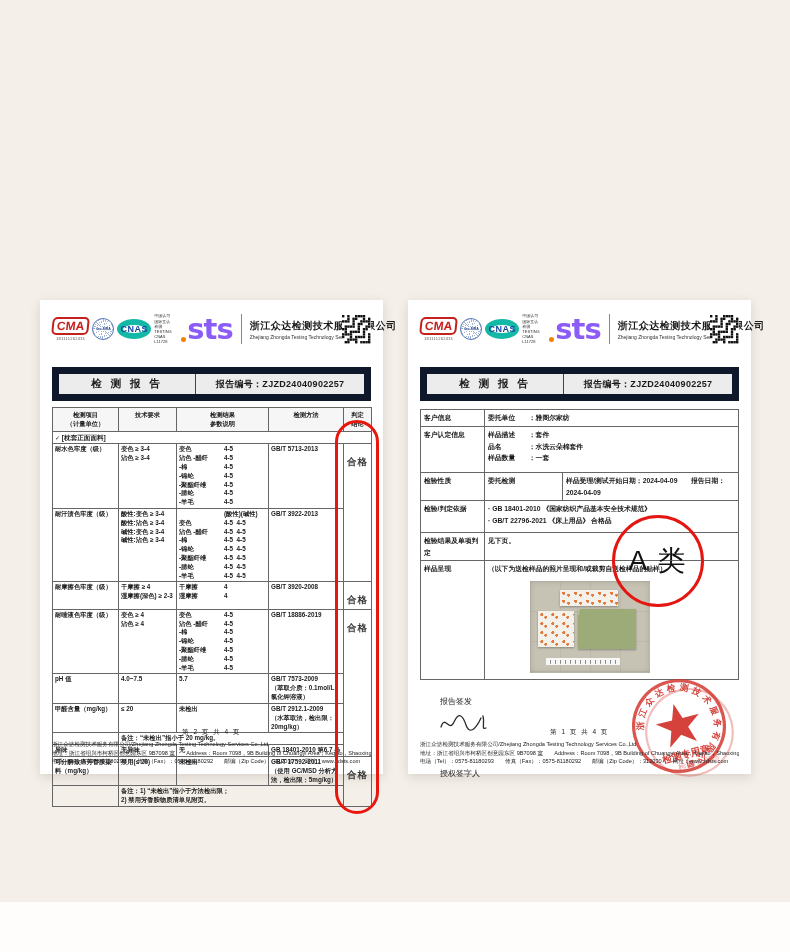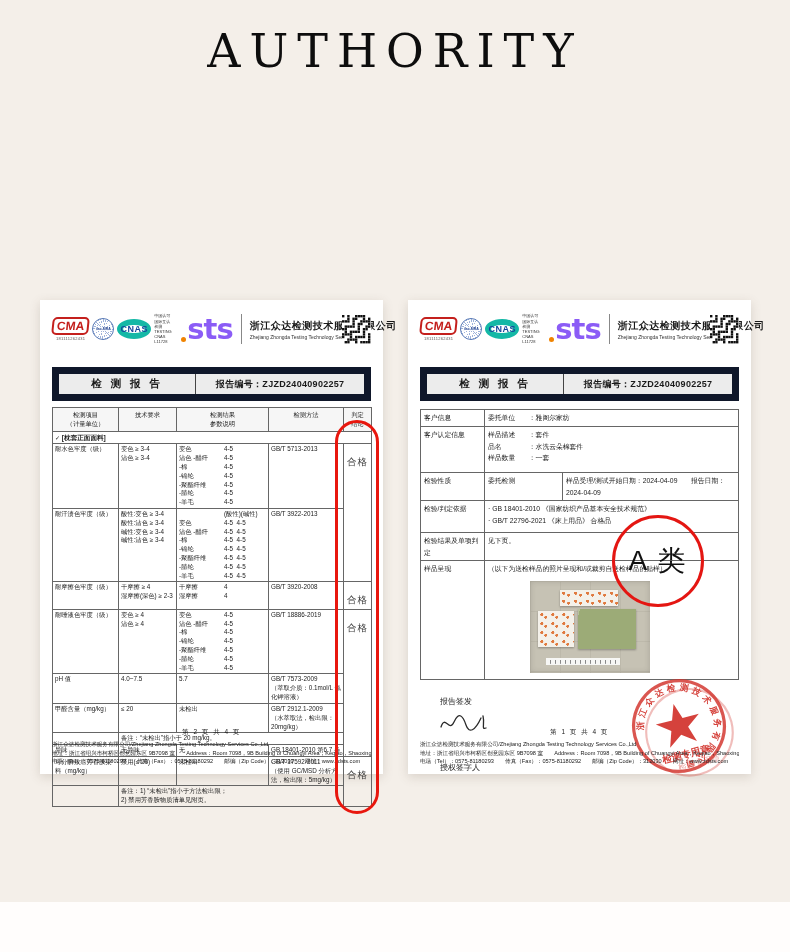--- a/index.html
+++ b/index.html
@@ -31,21 +31,21 @@
   .cname-cn{font-size:10px;font-weight:700;letter-spacing:.5px;white-space:nowrap}
   .cname-en{font-size:5px;color:#333;white-space:nowrap;margin-top:1px}
   .qr{width:29px;height:29px;flex:none;background:#fff}
   .tbar{display:flex;border:7px solid #0f172a;margin-top:17px}
   .tb1{flex:0 0 45%;border-right:1px solid #444;background:#ececec;font-weight:800;font-size:10.5px;text-align:center;padding:3px 0;letter-spacing:3px}
   .tb2{flex:1;background:#ececec;font-weight:700;font-size:9px;display:flex;align-items:center;justify-content:center;letter-spacing:.3px}
 
   
   .tablewrap{position:relative;margin-top:6px}
   table{border-collapse:collapse;width:100%;table-layout:fixed}
-  th,td{border:1px solid #666;font-size:6.3px;line-height:1.4;padding:1px 2px;vertical-align:top;text-align:left;font-weight:400;overflow:hidden}
+  th,td{border:1px solid #666;font-size:6.3px;line-height:1.4;padding:1px 2px;vertical-align:top;text-align:left;font-weight:700;overflow:hidden}
   th{text-align:center;background:#f6f6f6;padding:2px 1px;line-height:1.5}
   td.sec{font-weight:700;font-size:6.6px}
   .chk{font-size:6px;font-weight:700}
   .rln{display:flex}
   .rlab{flex:1 1 auto;white-space:nowrap;overflow:hidden}
   .rval{flex:0 0 42px;white-space:pre}
   td.verdict{vertical-align:top;text-align:center;font-size:9.5px;color:#3a3a3a;padding-top:12px;letter-spacing:1px;font-family:"Liberation Serif","DejaVu Serif",serif}
   td.note{white-space:pre-line}
   .stadium{position:absolute;top:13px;bottom:-7px;right:-8px;width:44px;border:3px solid #e8170e;border-radius:24px;pointer-events:none;z-index:4}
 
@@ -58,33 +58,32 @@
   .fab{position:absolute;box-shadow:0 1px 2px rgba(0,0,0,.3)}
   .fab-top{left:30px;top:9px;width:58px;height:16px;background:#f4f1ea;background-image:radial-gradient(circle at 30% 40%,#e07a3f 1.5px,transparent 1.7px),radial-gradient(circle at 72% 65%,#e07a3f 1.3px,transparent 1.5px);background-size:12px 8px}
   .fab-left{left:8px;top:30px;width:36px;height:36px;background:#f4f1ea;background-image:radial-gradient(circle at 35% 40%,#e07a3f 1.5px,transparent 1.7px),radial-gradient(circle at 70% 70%,#e07a3f 1.3px,transparent 1.5px);background-size:11px 9px}
   .fab-green{left:48px;top:28px;width:58px;height:40px;background:#9cab77;background-image:linear-gradient(105deg,rgba(255,255,255,.28) 0 2px,transparent 2px 13px)}
   .fab-label{position:absolute;left:16px;bottom:8px;width:74px;height:7px;background:#f7f7f5;background-image:repeating-linear-gradient(90deg,#888 0 1px,transparent 1px 5px);background-size:90% 55%;background-repeat:no-repeat;background-position:4px 2px}
 
   
   .sigblock{position:relative;height:114px;}
   .sig-label{font-size:8px;color:#222;position:absolute;left:20px}
   .sig-issued{top:16px}
-  .sig-auth{top:82px}
+  .sig-auth{top:88px}
   .sig-script{position:absolute;left:16px;top:30px}
   .stamp{position:absolute;right:6px;top:-8px;width:108px;height:108px;transform:rotate(-14deg);opacity:.92}
 
   .dfoot{position:absolute;left:12px;right:12px;bottom:8px}
   .pgno{text-align:center;font-size:6.5px;margin-bottom:3px;letter-spacing:1.5px}
   .fline{font-size:5.6px;line-height:1.55;color:#222;white-space:nowrap;overflow:hidden}
 </style>
 </head>
 <body>
 
 <div class="hero">
-  <div class="hero-en">AUTHORITY</div>
 </div>
 
 <div class="doc" id="doc-left">
   <div class="dhead">
     <div class="logos">
       <div class="cma">
           <span class="cma-t">CMA</span>
           <span class="cma-n">181111262431</span>
         </div>
       <div class="ilac">

